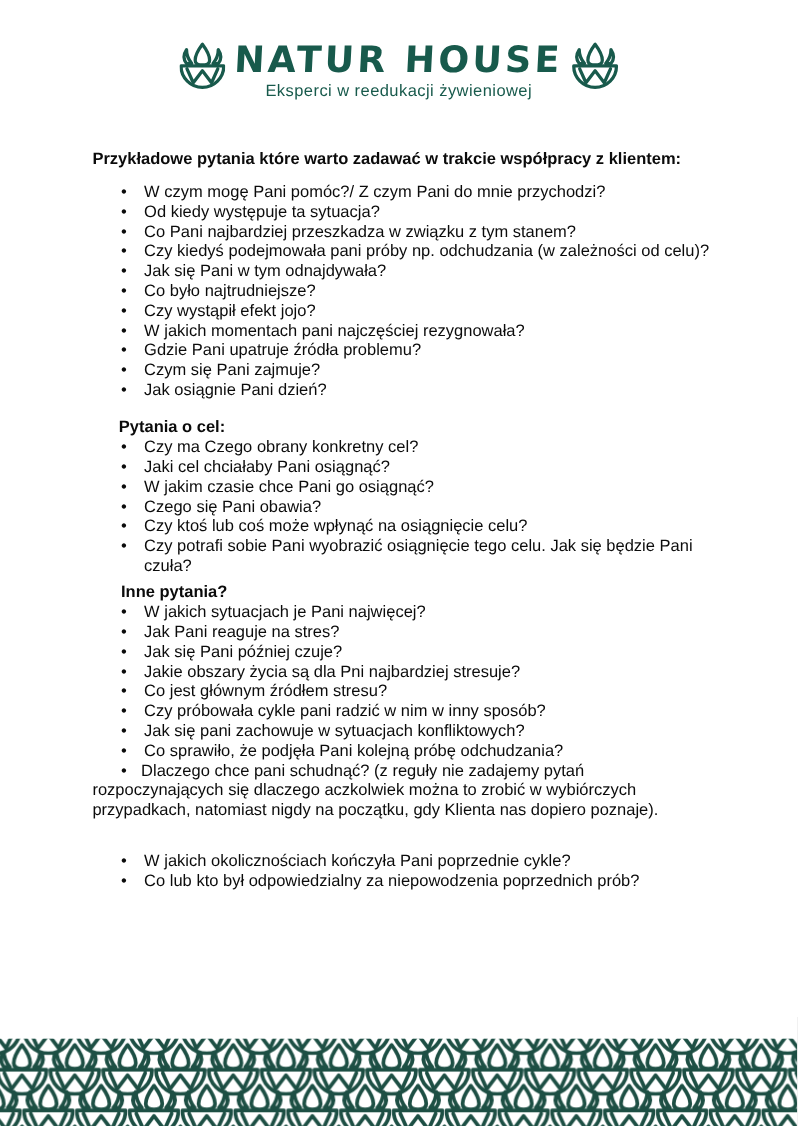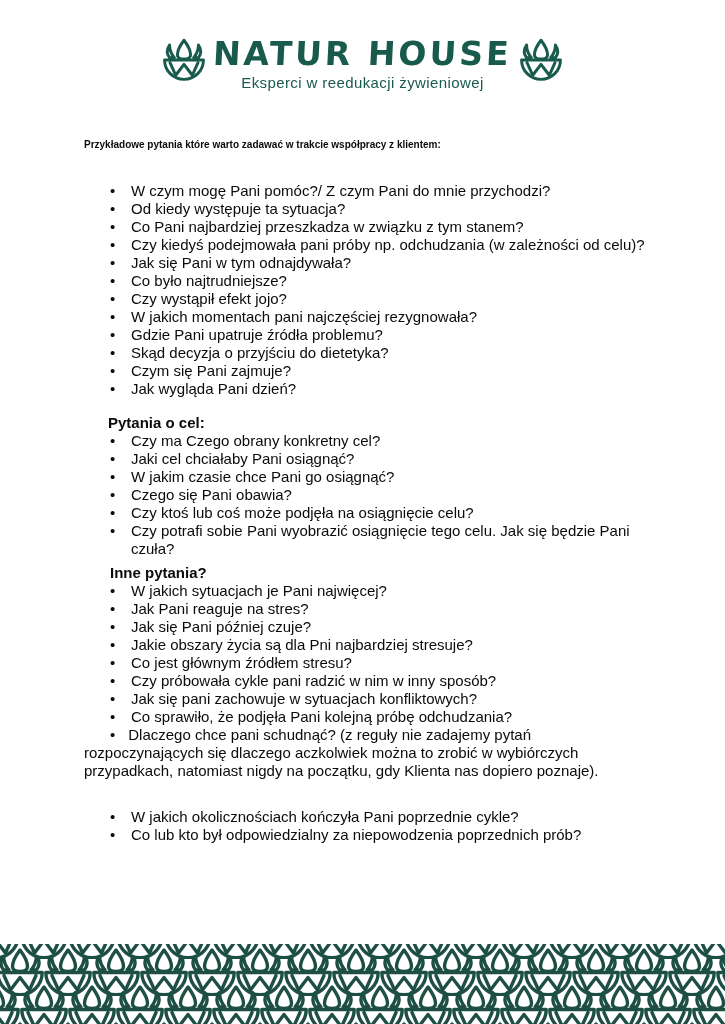--- a/index.html
+++ b/index.html
@@ -35,21 +35,21 @@
   }
   .logo-tagline{
     font-size:15px;line-height:17px;letter-spacing:0.4px;
     color:var(--brand-green);margin-top:2px;white-space:nowrap;text-align:right;
   }
   
   .doc-body{
     position:absolute;left:84px;top:136px;width:562px;
     font-size:15px;line-height:18px;
   }
-  .doc-title{font-weight:bold;font-size:10px;line-height:18px;margin-bottom:28px;}
+  .doc-title{font-weight:bold;font-size:15px;line-height:18px;margin-bottom:12px;}
   .sub-heading{font-weight:bold;margin-left:24px;line-height:18px;}
   .sub-heading.s2{margin-top:16px;}
   .sub-heading.s3{margin-top:6px;margin-left:26px;}
   ul.q-list{list-style:none;padding-left:47px;}
   ul.q-list li{position:relative;line-height:18px;}
   ul.q-list li::before{
     content:"\2022";
     position:absolute;left:-21px;top:0;
     font-size:15px;line-height:18px;
   }
@@ -113,32 +113,31 @@
     <ul class="q-list">
         <li>W czym mogę Pani pomóc?/ Z czym Pani do mnie przychodzi?</li>
         <li>Od kiedy występuje ta sytuacja?</li>
         <li>Co Pani najbardziej przeszkadza w związku z tym stanem?</li>
         <li>Czy kiedyś podejmowała pani próby np. odchudzania (w zależności od celu)?</li>
         <li>Jak się Pani w tym odnajdywała?</li>
         <li>Co było najtrudniejsze?</li>
         <li>Czy wystąpił efekt jojo?</li>
         <li>W jakich momentach pani najczęściej rezygnowała?</li>
         <li>Gdzie Pani upatruje źródła problemu?</li>
-        <li>Skąd decyzja o przyjściu do dietetyka?</li>
         <li>Czym się Pani zajmuje?</li>
-        <li>Jak wygląda Pani dzień?</li>
+        <li>Jak osiągnie Pani dzień?</li>
       </ul>
 
     <p class="sub-heading s2">Pytania o cel:</p>
     <ul class="q-list">
         <li>Czy ma Czego obrany konkretny cel?</li>
         <li>Jaki cel chciałaby Pani osiągnąć?</li>
         <li>W jakim czasie chce Pani go osiągnąć?</li>
         <li>Czego się Pani obawia?</li>
-        <li>Czy ktoś lub coś może podjęła na osiągnięcie celu?</li>
+        <li>Czy ktoś lub coś może wpłynąć na osiągnięcie celu?</li>
         <li>Czy potrafi sobie Pani wyobrazić osiągnięcie tego celu. Jak się będzie Pani czuła?</li>
       </ul>
 
     <p class="sub-heading s3">Inne pytania?</p>
     <ul class="q-list">
         <li>W jakich sytuacjach je Pani najwięcej?</li>
         <li>Jak Pani reaguje na stres?</li>
         <li>Jak się Pani później czuje?</li>
         <li>Jakie obszary życia są dla Pni najbardziej stresuje?</li>
         <li>Co jest głównym źródłem stresu?</li>

